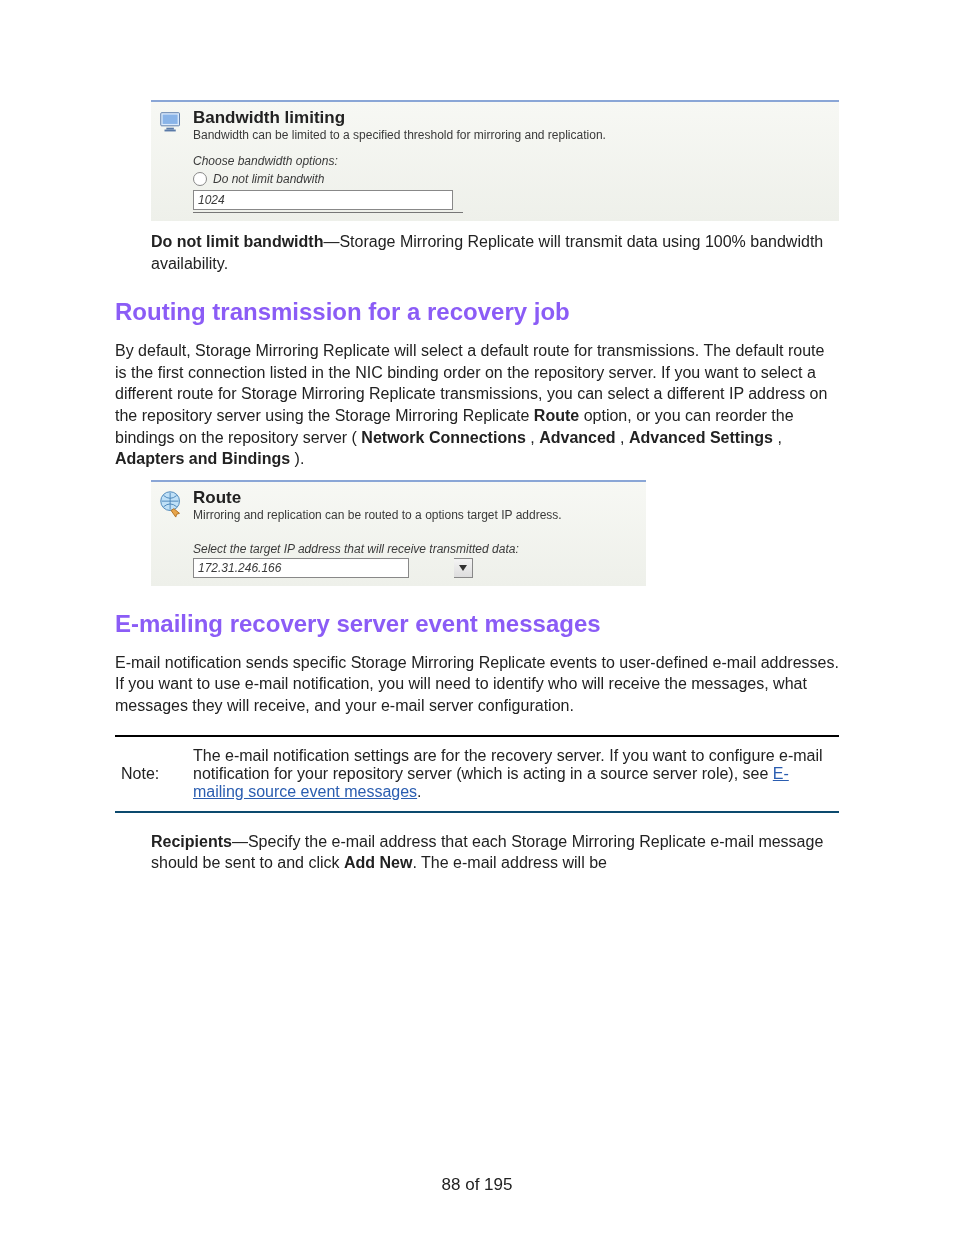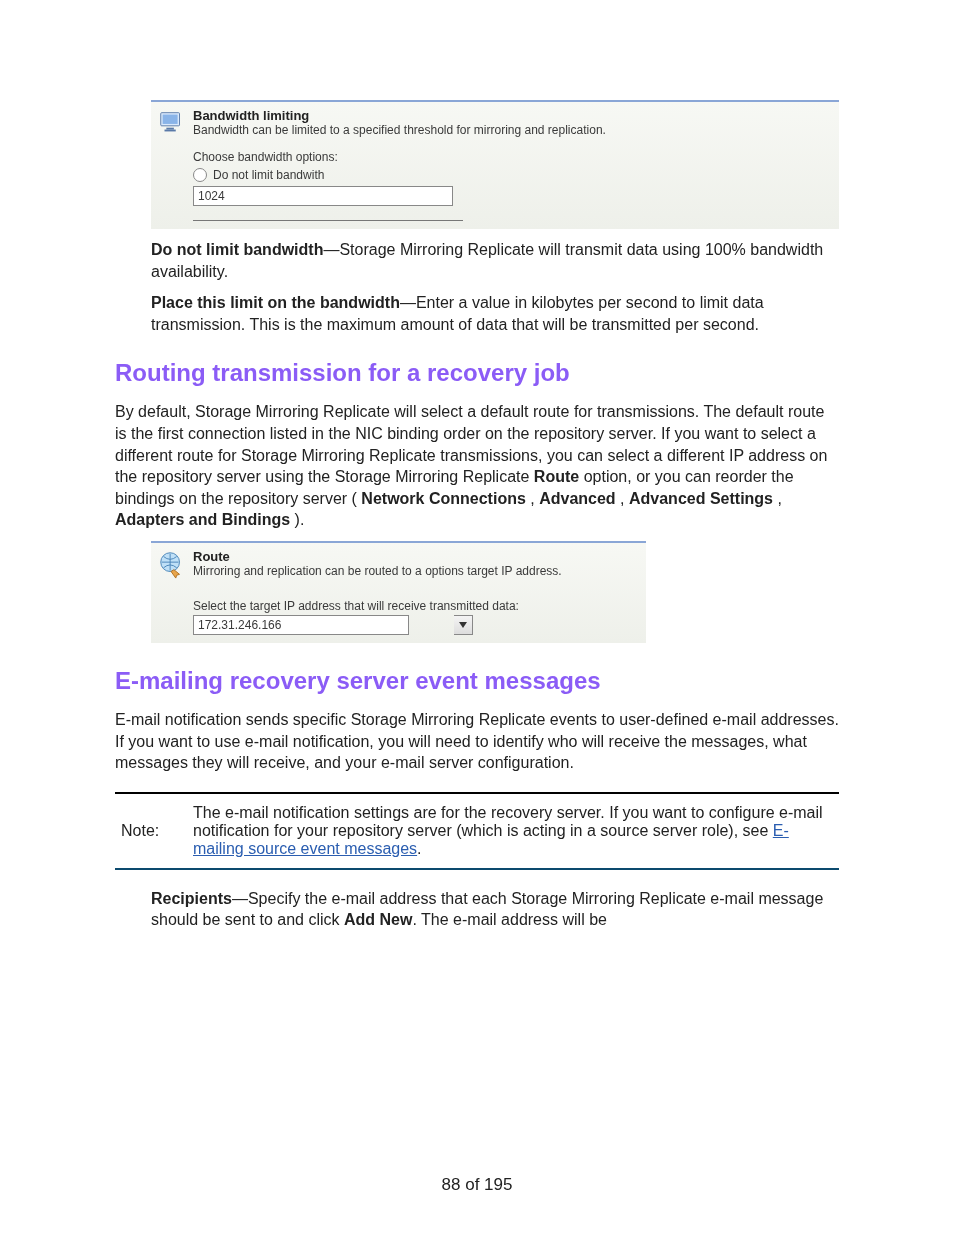--- a/index.html
+++ b/index.html
@@ -45,25 +45,26 @@
     display: flex;
     padding: 6px 10px 0 6px;
   }
   .panel-icon {
     width: 30px;
     height: 30px;
     margin-right: 6px;
     flex: none;
   }
   .panel-text b {
-    font-size: 13px;
+    font-size: 17px;
     color: #222;
   }
   .panel-body {
     padding: 4px 10px 8px 42px;
+    font-style: italic;
   }
   .radio-row {
     display: flex;
     align-items: center;
     margin: 4px 0;
   }
   .radio-row span.dot {
     width: 12px;
     height: 12px;
     border: 1px solid #888;
@@ -85,21 +86,21 @@
     background: #fff;
     border: 1px solid #888;
     padding: 2px 4px;
     font-family: Tahoma, sans-serif;
     font-size: 12px;
     display: inline-block;
     box-sizing: border-box;
   }
   .ul-underline {
     border-bottom: 1px solid #777;
-    padding-bottom: 14px;
+    padding-bottom: 2px;
     display: block;
   }
   .combo {
     display: flex;
     align-items: stretch;
   }
   .combo-btn {
     border: 1px solid #888;
     border-left: none;
     width: 18px;
@@ -158,23 +159,20 @@
           <span>Do not limit bandwith</span>
         </div>
         <div class="ul-underline" style="width:270px;">
           <div class="input-box" style="width:260px;">1024</div>
         </div>
       </div>
     </div>
 
     <p>
       <span class="bold">Do not limit bandwidth</span><span>—Storage Mirroring Replicate will transmit data using 100% bandwidth availability.</span>
-    </p>
-    <p>
-      <span class="bold">Place this limit on the bandwidth</span><span>—Enter a value in kilobytes per second to limit data transmission. This is the maximum amount of data that will be transmitted per second.</span>
     </p>
   </div>
 
   <h2 class="blue">Routing transmission for a recovery job</h2>
 
   <p>
     <span>By default, Storage Mirroring Replicate will select a default route for transmissions. The default route is the first connection listed in the NIC binding order on the repository server. If you want to select a different route for Storage Mirroring Replicate transmissions, you can select a different IP address on the repository server using the Storage Mirroring Replicate </span>
     <span class="bold">Route</span>
     <span> option, or you can reorder the bindings on the repository server (</span>
     <span class="bold">Network Connections</span>

